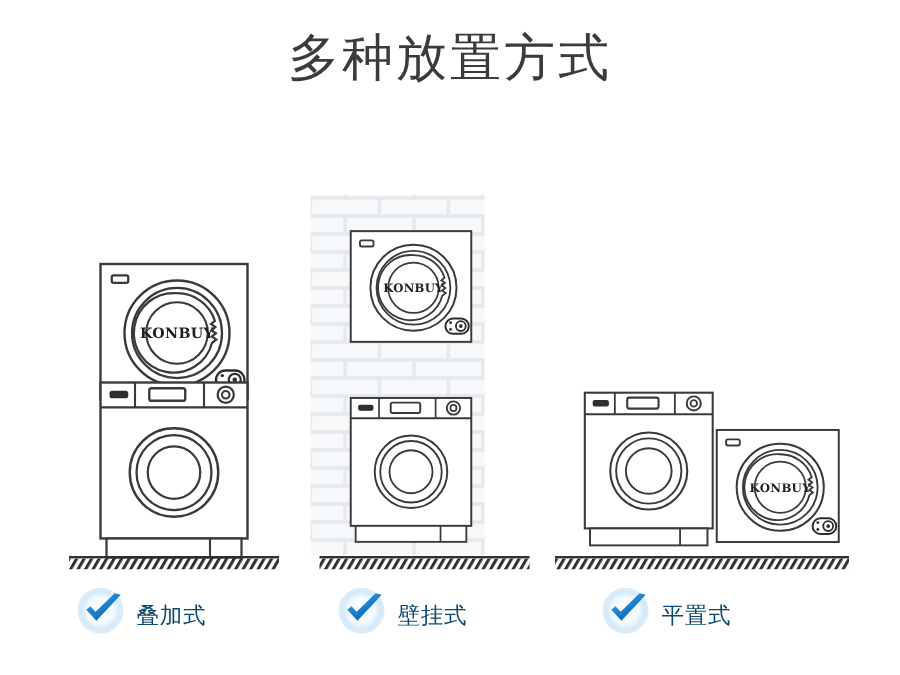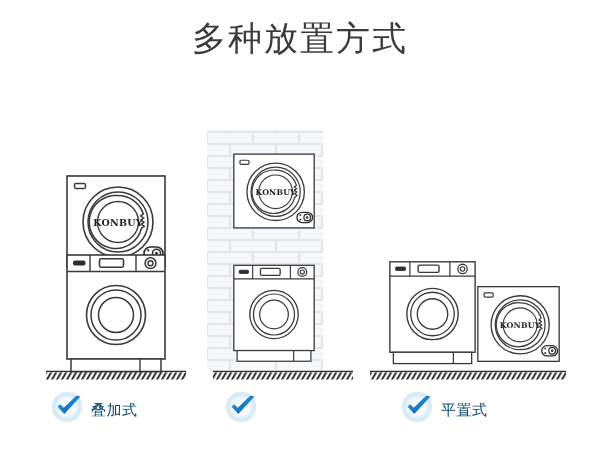--- a/index.html
+++ b/index.html
@@ -192,19 +192,23 @@
       <circle cx="417" cy="407" r="14.6" fill="none" stroke="#dceaf6" stroke-width="1.3"></circle>
       <path d="M407.5 406.5 l6.8 7.4 L430.5 396.5 l-4.0 -1.0 -12.8 12.3 -3.4 -3.6 Z" fill="url(#chkg)"></path>
     </g>
   </svg>
 
   <div class="label-row" id="row-0">
     <div class="badge"></div>
     <div class="cap">叠加式</div>
   </div>
 
+  <div class="label-row" id="row-1">
+    <div class="badge"></div>
+    <div class="cap">壁挂式</div>
+  </div>
 
   <div class="label-row" id="row-2">
     <div class="badge"></div>
     <div class="cap">平置式</div>
   </div>
 
 </div>
 
 </body></html>

